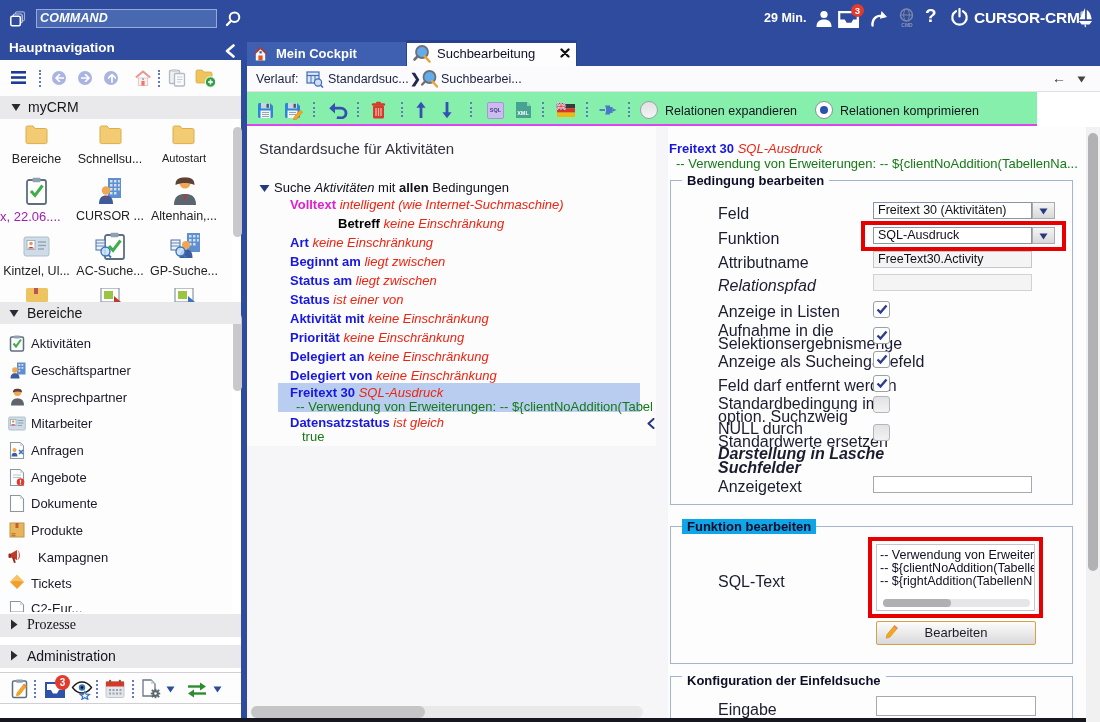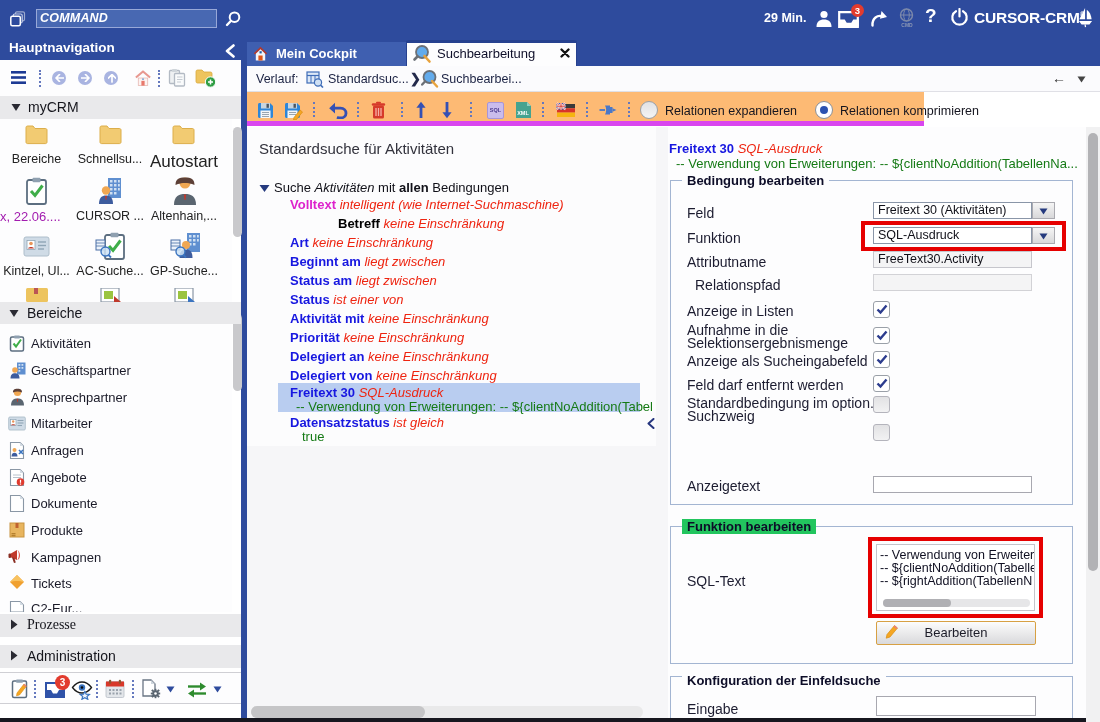--- a/index.html
+++ b/index.html
@@ -1,21 +1,21 @@
 <!DOCTYPE html>
 <html><head>
 <meta charset="utf-8">
 <style>
 *{margin:0;padding:0;box-sizing:border-box;}
 html,body{width:1100px;height:722px;overflow:hidden;}
 body{font-family:"Liberation Sans",sans-serif;font-size:13px;color:#1a1a28;background:#fff;position:relative;}
 .ab{position:absolute;}
 .nw{white-space:nowrap;}
 svg{display:block;}
-.lb{font-size:14px;color:#1c1c30;}
+.lb{font-size:16px;color:#1c1c30;margin-left:31px;}
 .inp{height:17px;background:#fff;border:1px solid #8a96a8;font-size:12.5px;color:#101018;line-height:15px;padding-left:4px;overflow:hidden;white-space:nowrap;}
 .inp.ro{background:#f4f4f5;border-color:#c6c6cc;}
 .dbt{width:23px;height:17px;background:linear-gradient(#f5f5f5,#d8d8da);border:1px solid #aaaab0;}
 .cb{width:17px;height:17px;background:#fff;border:1px solid #9aa0a8;border-radius:3px;}
 .cb.un{background:linear-gradient(#e2e2e4,#f2f2f3);border-color:#b4b4bc;}
 </style>
 </head>
 <body>
 
 <div class="ab" style="left:0;top:0;width:1100px;height:36px;background:#2e4b9d;"></div>
@@ -136,21 +136,21 @@
       <path d="M1 3.5 C1 2.6 1.7 2 2.6 2 H8 L10 4.5 H20.4 C21.3 4.5 22 5.2 22 6 V18 C22 19 21.3 19.6 20.4 19.6 H2.6 C1.7 19.6 1 19 1 18 Z" fill="#f2cb72" stroke="#dcae4a" stroke-width="1"></path>
     </svg>
  <svg class="ab" style="left:99px;top:5px;" width="23" height="21" viewBox="0 0 23 21">
       <path d="M1 3.5 C1 2.6 1.7 2 2.6 2 H8 L10 4.5 H20.4 C21.3 4.5 22 5.2 22 6 V18 C22 19 21.3 19.6 20.4 19.6 H2.6 C1.7 19.6 1 19 1 18 Z" fill="#f2cb72" stroke="#dcae4a" stroke-width="1"></path>
     </svg>
  <svg class="ab" style="left:172px;top:5px;" width="23" height="21" viewBox="0 0 23 21">
       <path d="M1 3.5 C1 2.6 1.7 2 2.6 2 H8 L10 4.5 H20.4 C21.3 4.5 22 5.2 22 6 V18 C22 19 21.3 19.6 20.4 19.6 H2.6 C1.7 19.6 1 19 1 18 Z" fill="#f2cb72" stroke="#dcae4a" stroke-width="1"></path>
     </svg>
  <div class="ab" style="left:0;top:33px;width:73px;text-align:center;font-size:12.5px;color:#222;">Bereiche</div>
  <div class="ab" style="left:73px;top:33px;width:74px;text-align:center;font-size:12.5px;color:#222;">Schnellsu...</div>
- <div class="ab" style="left:147px;top:33px;width:74px;text-align:center;font-size:17px;color:#222;">Autostart</div>
+ <div class="ab" style="left:147px;top:33px;width:74px;text-align:center;font-size:11px;color:#222;">Autostart</div>
 
  <svg class="ab" style="left:24px;top:58px;" width="25" height="29" viewBox="0 0 25 29">
   <rect x="3" y="3" width="19" height="24" rx="2" fill="#fff" stroke="#5c6e80" stroke-width="1.8"></rect>
   <rect x="8.5" y="0.8" width="8" height="4.5" rx="1" fill="#8fa0b0"></rect>
   <path d="M7 14 L11 18.5 L18.5 8.5" fill="none" stroke="#3fae49" stroke-width="3"></path>
  </svg>
  <svg class="ab" style="left:97px;top:58px;" width="28" height="29" viewBox="0 0 28 29">
   <rect x="11" y="1" width="13" height="20" fill="#5f8fd0"></rect>
   <g fill="#cfe0f2">
         <rect x="13" y="3" width="2.5" height="2.5"></rect>
@@ -322,21 +322,21 @@
       <rect x="2.5" y="13" width="4" height="1.4" fill="#b5802e"></rect>
     </svg>
  <div class="ab nw" style="left:31px;top:199px;">Produkte</div>
 
  <svg class="ab" style="left:8px;top:224px;" width="17" height="16" viewBox="0 0 17 16">
       <path d="M2 6 L9 2 L9 12 L2 9 Z" fill="#c0392b"></path>
       <rect x="0.5" y="5.5" width="2.5" height="4.5" rx="1" fill="#8a2e23"></rect>
       <path d="M9 2 C11.5 3.5 11.5 10.5 9 12 C13 11.5 13 3.5 9 2 Z" fill="#e0584a"></path>
       <path d="M4 9.5 L6 15 L7.8 14.5 L6.3 9.8 Z" fill="#8a2e23"></path>
     </svg>
- <div class="ab nw" style="left:31px;top:226px;">Kampagnen</div>
+ <div class="ab nw" style="left:38px;top:226px;">Kampagnen</div>
 
  <svg class="ab" style="left:8px;top:250px;" width="18" height="16" viewBox="0 0 18 16">
       <path d="M2 8 L9 1 L16 8 L9 15 Z" fill="#f0a030"></path>
       <path d="M2 8 L9 1 L16 8 C12 6.5 6 6.5 2 8 Z" fill="#f8c260"></path>
     </svg>
  <div class="ab nw" style="left:31px;top:252px;">Tickets</div>
 
  <svg class="ab" style="left:9px;top:277px;" width="16" height="11" viewBox="0 0 16 11">
       <path d="M1.5 0.5 H11 L14.5 4 V11 H1.5 Z" fill="#fff" stroke="#8a97a5" stroke-width="1.1"></path>
       <path d="M11 0.5 L11 4 L14.5 4 Z" fill="#d5dde5"></path>
@@ -460,21 +460,21 @@
  <circle cx="9.5" cy="8" r="6" fill="#62abec" stroke="#6b7077" stroke-width="1.8"></circle>
  <line x1="5" y1="12.5" x2="2.2" y2="15.5" stroke="#6b7077" stroke-width="2.4" stroke-linecap="round"></line>
  <line x1="12" y1="12" x2="17" y2="17.5" stroke="#e8a33d" stroke-width="2.4" stroke-linecap="round"></line>
 </svg>
 <div class="ab nw" style="left:441px;top:72px;font-size:12.5px;color:#1a2142;">Suchbearbei...</div>
 <div class="ab nw" style="left:1052px;top:70px;font-size:14px;color:#333;">←</div>
 <svg class="ab" style="left:1077px;top:76px;" width="9" height="7" viewBox="0 0 9 7">
     <path d="M0.5 0.5 L8.5 0.5 L4.5 6.5 Z" fill="#444"></path>
   </svg>
 
-<div class="ab" style="left:247px;top:92px;width:677px;height:34px;background:#fdba74;border-bottom:5px solid #d946ef;" id="mtoolbar">
+<div class="ab" style="left:247px;top:92px;width:790px;height:34px;background:#86efac;border-bottom:2px solid #d946ef;" id="mtoolbar">
 
  <svg class="ab" style="left:10px;top:10px;" width="17" height="17" viewBox="0 0 17 17">
   <path d="M1 2.5 C1 1.7 1.7 1 2.5 1 H13 L16 4 V14.5 C16 15.3 15.3 16 14.5 16 H2.5 C1.7 16 1 15.3 1 14.5 Z" fill="#2e86d8"></path>
   <rect x="4" y="1" width="9" height="5.5" fill="#c8d4de"></rect>
   <rect x="9.5" y="1.8" width="2.4" height="4" fill="#4a5560"></rect>
   <rect x="3.5" y="8.5" width="10" height="7.5" fill="#f4f6f8"></rect>
   <line x1="5" y1="10.5" x2="12" y2="10.5" stroke="#9aa5b0" stroke-width="1"></line>
   <line x1="5" y1="12.5" x2="12" y2="12.5" stroke="#9aa5b0" stroke-width="1"></line>
   <line x1="5" y1="14.5" x2="12" y2="14.5" stroke="#9aa5b0" stroke-width="1"></line>
  </svg>
@@ -598,21 +598,21 @@
  <div class="ab nw lb" style="left:19px;top:103px;">Funktion</div>
  <div class="ab" style="left:193px;top:94px;width:205px;height:30px;border:4px solid #e60000;"></div>
  <div class="ab inp" style="left:205px;top:100px;width:159px;">SQL-Ausdruck</div>
  <div class="ab dbt" style="left:364px;top:100px;">
       <svg width="9" height="7" viewBox="0 0 9 7" style="margin:4.5px auto 0;">
         <path d="M0.5 0.5 L8.5 0.5 L4.5 6.5 Z" fill="#253a7e"></path>
       </svg>
     </div>
  <div class="ab nw lb" style="left:19px;top:127px;">Attributname</div>
  <div class="ab inp ro" style="left:205px;top:124px;width:159px;">FreeText30.Activity</div>
- <div class="ab nw lb" style="left:27px;top:150px;">Relationspfad</div>
+ <div class="ab nw lb" style="left:19px;top:150px;font-style:italic;">Relationspfad</div>
  <div class="ab inp ro" style="left:205px;top:147px;width:159px;border-color:#d2d2d6;"></div>
  <div class="ab nw lb" style="left:19px;top:176px;">Anzeige in Listen</div>
  <div class="ab cb" style="left:205px;top:174px;">
       <svg width="12" height="11" viewBox="0 0 12 11" style="margin:2px 0 0 1.5px;">
         <path d="M1.5 5.5 L4.5 8.5 L10.5 1.5" fill="none" stroke="#2c3c8e" stroke-width="2.4"></path>
       </svg>
     </div>
  <div class="ab lb" style="left:19px;top:197px;width:180px;line-height:13px;">Aufnahme in die Selektionsergebnismenge</div>
  <div class="ab cb" style="left:205px;top:200px;">
       <svg width="12" height="11" viewBox="0 0 12 11" style="margin:2px 0 0 1.5px;">
@@ -626,26 +626,28 @@
       </svg>
     </div>
  <div class="ab nw lb" style="left:19px;top:250px;">Feld darf entfernt werden</div>
  <div class="ab cb" style="left:205px;top:248px;">
       <svg width="12" height="11" viewBox="0 0 12 11" style="margin:2px 0 0 1.5px;">
         <path d="M1.5 5.5 L4.5 8.5 L10.5 1.5" fill="none" stroke="#2c3c8e" stroke-width="2.4"></path>
       </svg>
     </div>
  <div class="ab lb" style="left:19px;top:270px;width:190px;line-height:13px;">Standardbedingung im option. Suchzweig</div>
  <div class="ab cb un" style="left:205px;top:269px;"></div>
+ <div class="ab lb" style="left:19px;top:295px;width:190px;line-height:13px;">NULL durch Standardwerte ersetzen</div>
  <div class="ab cb un" style="left:205px;top:297px;"></div>
+ <div class="ab lb" style="left:19px;top:320px;width:190px;line-height:14px;font-weight:bold;font-style:italic;">Darstellung in Lasche Suchfelder</div>
  <div class="ab nw lb" style="left:19px;top:351px;">Anzeigetext</div>
  <div class="ab inp" style="left:205px;top:349px;width:159px;border-color:#a8a8b0;"></div>
 
  <div class="ab" style="left:2px;top:399px;width:403px;height:138px;border:1px solid #a3b5d2;"></div>
- <div class="ab nw" style="left:14px;top:392px;background:#22c55e;padding:0 5px;font-weight:bold;font-size:13px;color:#0d0d28;">Funktion bearbeiten</div>
+ <div class="ab nw" style="left:14px;top:392px;background:#0ea5e9;padding:0 5px;font-weight:bold;font-size:13px;color:#0d0d28;">Funktion bearbeiten</div>
  <div class="ab nw lb" style="left:19px;top:446px;">SQL-Text</div>
  <div class="ab" style="left:200px;top:410px;width:175px;height:81px;border:4px solid #e60000;"></div>
  <div class="ab" style="left:208px;top:417px;width:159px;height:67px;background:#fff;border:1px solid #c4c4ca;overflow:hidden;">
   <div class="nw" style="font-size:12.5px;color:#101022;margin:4px 0 0 3px;line-height:13px;">-- Verwendung von Erweiteru<br>-- ${clientNoAddition(Tabelle<br>-- ${rightAddition(TabellenN</div>
   <div class="ab" style="left:6px;top:54px;width:147px;height:8px;background:#e6e6e8;border-radius:4px;"></div>
   <div class="ab" style="left:6px;top:54px;width:68px;height:8px;background:#b0b0b4;border-radius:4px;"></div>
  </div>
  <div class="ab" style="left:208px;top:494px;width:160px;height:24px;background:linear-gradient(#fcfcfc,#d9d9db);border:1px solid #d7a043;border-radius:2px;"></div>
  <svg class="ab" style="left:216px;top:497px;" width="16" height="17" viewBox="0 0 16 17">
       <path d="M3 10.5 L10.5 1.5 L13.5 4 L6 13 L2.2 14.2 Z" fill="#f5a623" stroke="#d88c10" stroke-width="0.7"></path>

